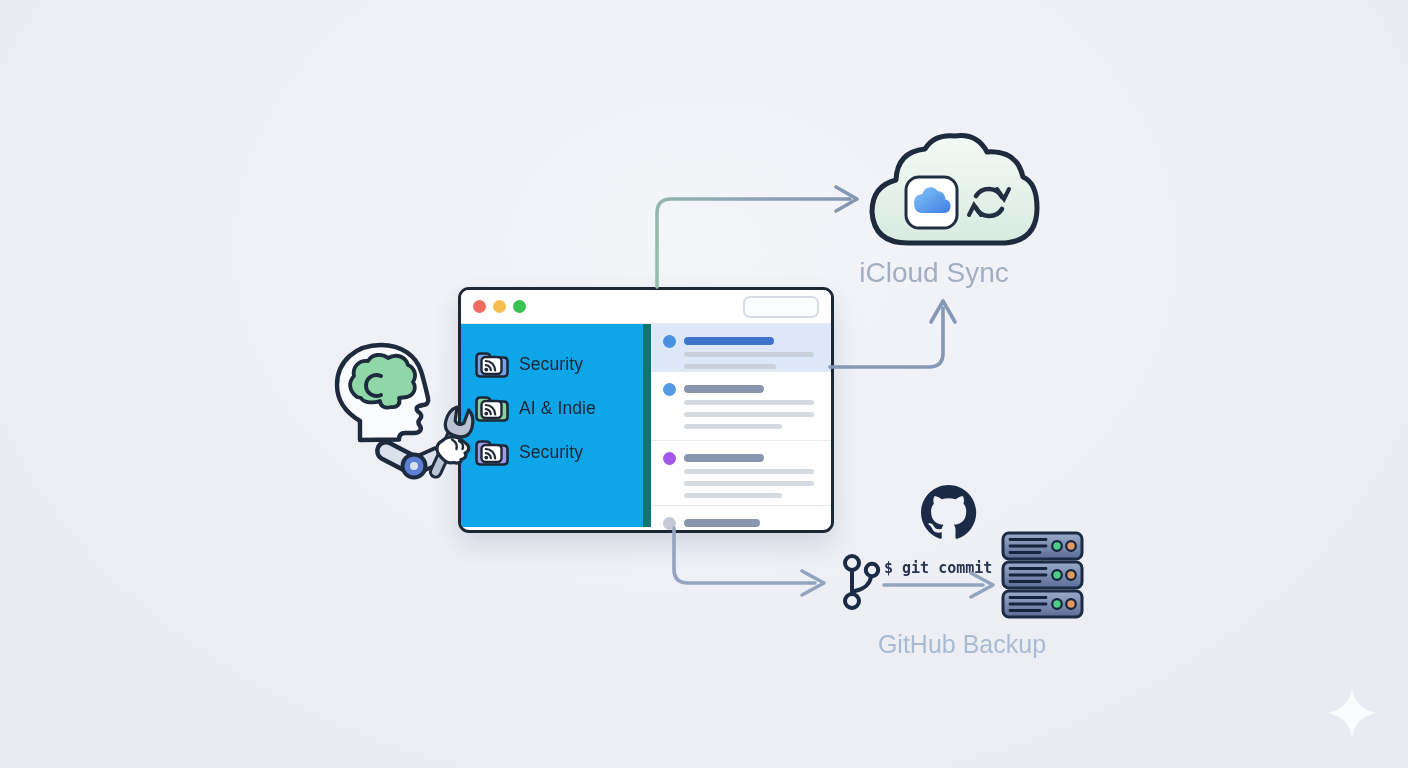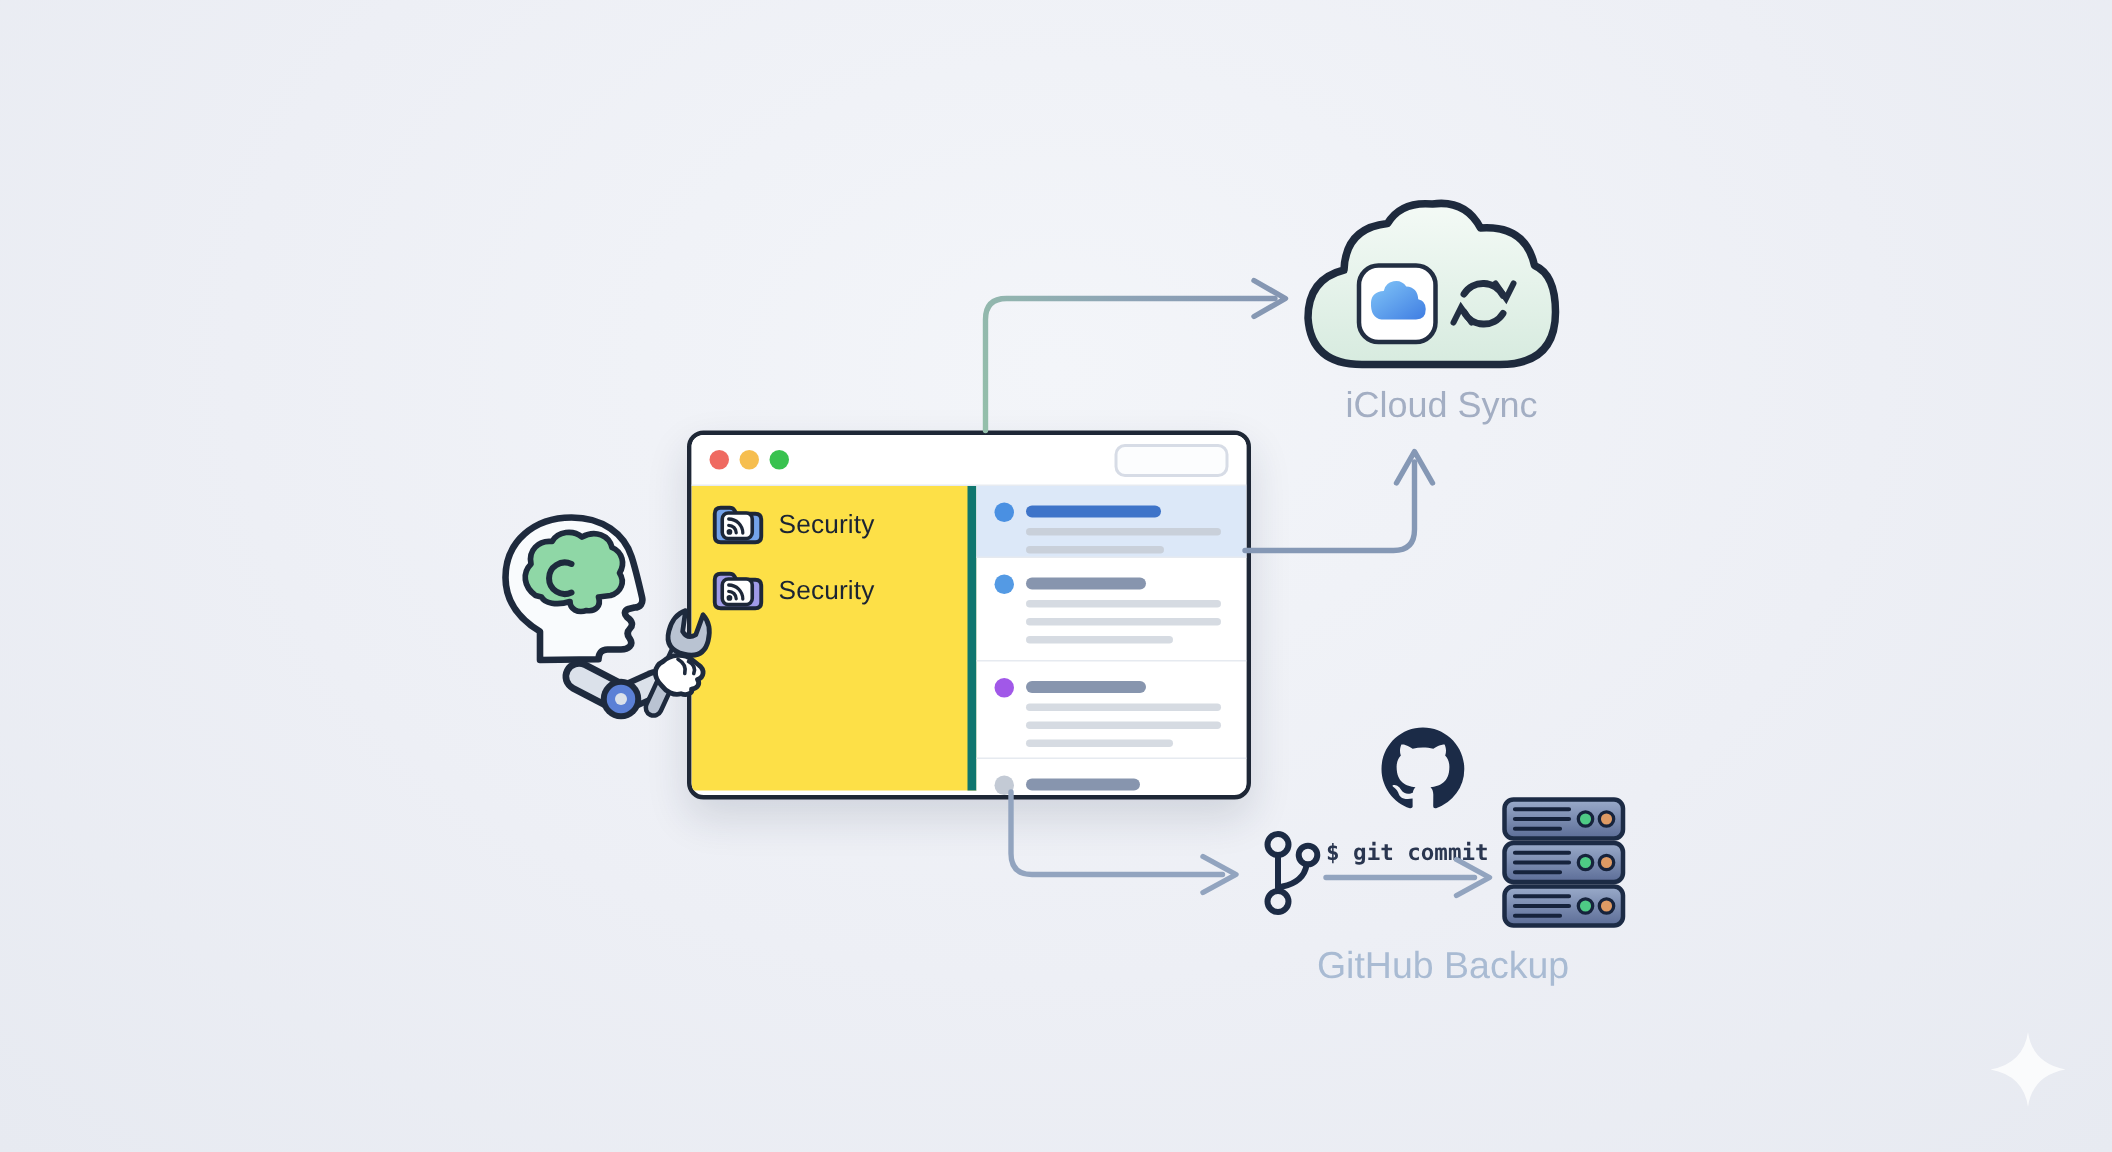--- a/index.html
+++ b/index.html
@@ -11,37 +11,37 @@
   .window{position:absolute;left:458px;top:287px;width:370px;height:240px;
           background:#fff;border:3px solid #1e2736;border-radius:11px;
           box-shadow:0 12px 28px rgba(30,42,70,.14);overflow:hidden;z-index:2;}
   .titlebar{height:33px;background:#ffffff;border-bottom:1px solid #e7ebf1;
             display:flex;align-items:center;padding:0 12px;}
   .lights{display:flex;gap:7px;align-items:center;}
   .light{width:13px;height:13px;border-radius:50%;}
   .searchbox{margin-left:auto;width:72px;height:18px;border:2px solid #d7dce6;
              border-radius:7px;background:#fcfdfe;}
   .window-body{display:flex;height:203px;}
-  .sidebar{width:190px;background:#fde047;border-right:6px solid #0f766e;
-           padding-top:3px;box-sizing:border-box;}
+  .sidebar{width:190px;background:#0ea5e9;border-right:8px solid #0f766e;
+           padding-top:18px;box-sizing:border-box;}
   .folder-row{display:flex;align-items:center;gap:9px;height:44px;padding-left:13px;}
   .folder-label{font-size:17.5px;color:#1b2433;letter-spacing:.1px;}
   .article-list{flex:1;background:#fff;}
   .article-row{display:flex;align-items:flex-start;padding:10px 12px 0 12px;
                border-bottom:1.5px solid #e6eaf0;box-sizing:border-box;}
   .article-row.selected{background:#dce8f8;}
   .dot{width:13px;height:13px;border-radius:50%;flex:0 0 auto;margin-top:1px;}
   .art-col{margin-left:8px;flex:1;}
   .bar{border-radius:4px;}
   .title-bar{height:8px;margin-top:3px;}
   .line-bar{height:5px;border-radius:2.5px;margin-top:7px;}
 
   
   .node-label{position:absolute;text-align:center;z-index:3;}
-  #icloud-label{left:851px;top:257px;width:220px;font-size:24px;color:#a3aec3;}
+  #icloud-label{left:824px;top:257px;width:220px;font-size:28px;color:#a3aec3;}
   #github-label{left:842px;top:630px;width:240px;font-size:25px;color:#a9bbd3;}
   #git-cmd{position:absolute;left:884px;top:559px;z-index:3;
            font-family:"DejaVu Sans Mono",monospace;font-size:15px;font-weight:600;color:#2a3650;}
 
   svg.overlay{position:absolute;left:0;top:0;z-index:4;pointer-events:none;}
 </style>
 </head>
 <body>
 
 <div id="stage">
@@ -63,20 +63,29 @@
           <svg width="36" height="30" viewBox="0 0 36 30">
             <path d="M2.5 8.5 Q2.5 4.5 6.5 4.5 H12.5 Q14.5 4.5 15.5 6 L17 8.5 H29.5 Q33.5 8.5 33.5 12.5 V23.5 Q33.5 27.5 29.5 27.5 H6.5 Q2.5 27.5 2.5 23.5 Z" fill="#74a3ea" stroke="#1d2738" stroke-width="2.6" stroke-linejoin="round"></path>
             <rect x="7.5" y="8" width="20" height="17" rx="4" fill="#ffffff" stroke="#1d2738" stroke-width="2.4"></rect>
             <circle cx="12.3" cy="20.6" r="1.9" fill="#1d2738"></circle>
             <path d="M11.8 16.2 a5 5 0 0 1 5 5 M11.8 12 a9.4 9.4 0 0 1 9.4 9.4" fill="none" stroke="#1d2738" stroke-width="2.2" stroke-linecap="round"></path>
           </svg>
           <span class="folder-label">Security</span>
         </div>
 
 
+        <div class="folder-row">
+          <svg width="36" height="30" viewBox="0 0 36 30">
+            <path d="M2.5 8.5 Q2.5 4.5 6.5 4.5 H12.5 Q14.5 4.5 15.5 6 L17 8.5 H29.5 Q33.5 8.5 33.5 12.5 V23.5 Q33.5 27.5 29.5 27.5 H6.5 Q2.5 27.5 2.5 23.5 Z" fill="#8ad3a0" stroke="#1d2738" stroke-width="2.6" stroke-linejoin="round"></path>
+            <rect x="7.5" y="8" width="20" height="17" rx="4" fill="#ffffff" stroke="#1d2738" stroke-width="2.4"></rect>
+            <circle cx="12.3" cy="20.6" r="1.9" fill="#1d2738"></circle>
+            <path d="M11.8 16.2 a5 5 0 0 1 5 5 M11.8 12 a9.4 9.4 0 0 1 9.4 9.4" fill="none" stroke="#1d2738" stroke-width="2.2" stroke-linecap="round"></path>
+          </svg>
+          <span class="folder-label">AI &amp; Indie</span>
+        </div>
 
         <div class="folder-row">
           <svg width="36" height="30" viewBox="0 0 36 30">
             <path d="M2.5 8.5 Q2.5 4.5 6.5 4.5 H12.5 Q14.5 4.5 15.5 6 L17 8.5 H29.5 Q33.5 8.5 33.5 12.5 V23.5 Q33.5 27.5 29.5 27.5 H6.5 Q2.5 27.5 2.5 23.5 Z" fill="#a09be8" stroke="#1d2738" stroke-width="2.6" stroke-linejoin="round"></path>
             <rect x="7.5" y="8" width="20" height="17" rx="4" fill="#ffffff" stroke="#1d2738" stroke-width="2.4"></rect>
             <circle cx="12.3" cy="20.6" r="1.9" fill="#1d2738"></circle>
             <path d="M11.8 16.2 a5 5 0 0 1 5 5 M11.8 12 a9.4 9.4 0 0 1 9.4 9.4" fill="none" stroke="#1d2738" stroke-width="2.2" stroke-linecap="round"></path>
           </svg>
           <span class="folder-label">Security</span>
         </div>

